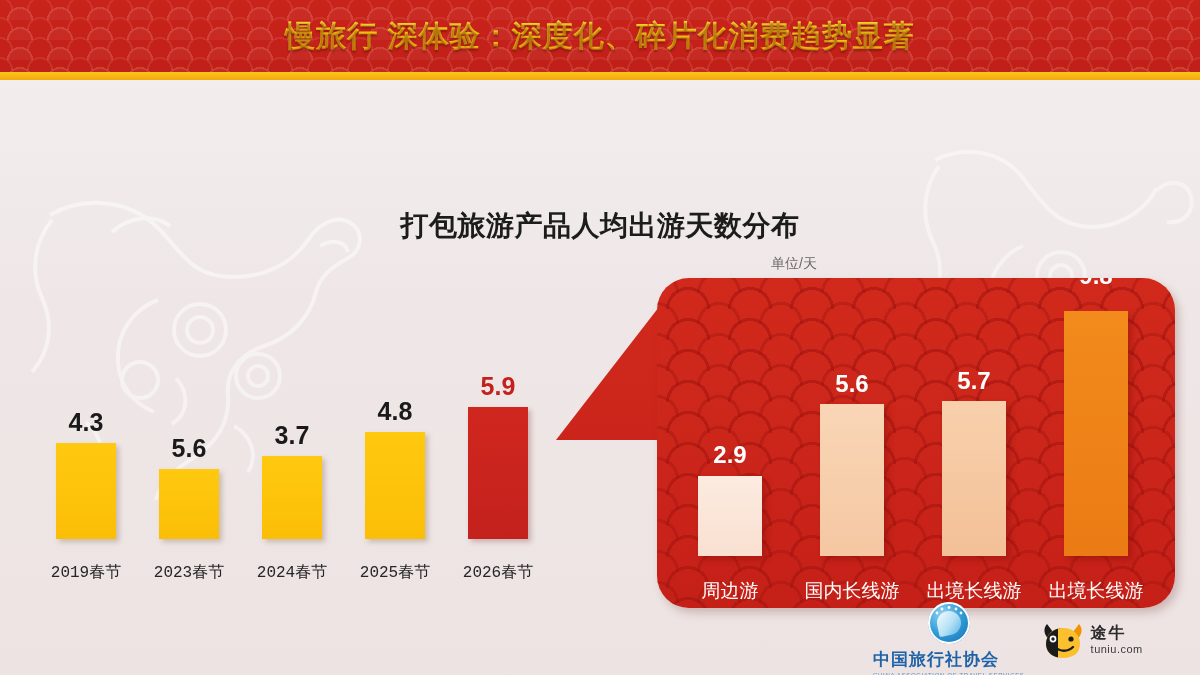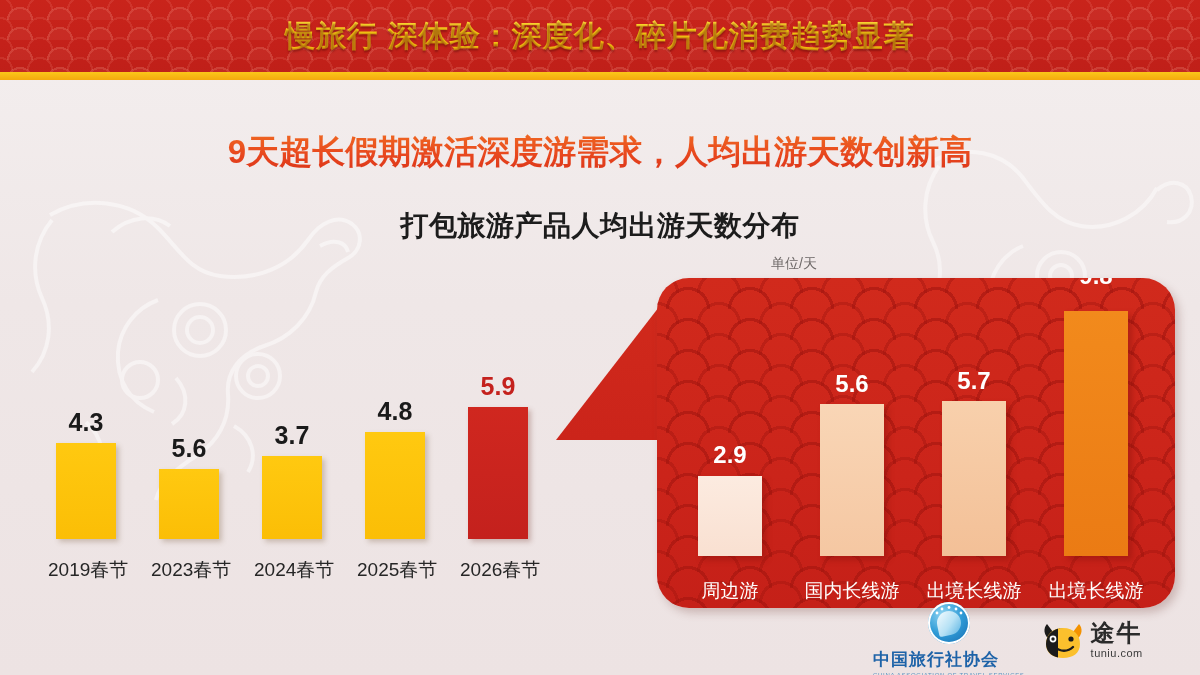--- a/index.html
+++ b/index.html
@@ -56,22 +56,22 @@
   
   #left-chart{position:absolute;left:48px;top:360px;width:560px;height:225px;}
   .lbar-col{position:absolute;bottom:46px;width:76px;}
   .lbar-val{position:absolute;width:100%;text-align:center;
      font-size:25px;font-weight:bold;color:#1A1A1A;}
   .lbar{position:absolute;bottom:0;left:8px;width:60px;
      background:linear-gradient(180deg,#FFC910 0%,#FBBE06 100%);
      box-shadow:3px 3px 5px rgba(120,90,60,.30);}
   .lbar.red{background:linear-gradient(180deg,#D0271F 0%,#C4211D 100%);
      box-shadow:3px 3px 5px rgba(120,60,50,.30);}
-  .lbar-cat{position:absolute;bottom:8px;width:100%;text-align:left;
-     font-size:19px;color:#262626;white-space:nowrap;}
+  .lbar-cat{position:absolute;bottom:8px;width:100%;text-align:center;
+     font-size:16px;color:#262626;white-space:nowrap;font-family:Liberation Mono, monospace;}
   .lbar-val.red{color:#C4211D;}
 
   
   #callout{position:absolute;left:657px;top:278px;width:518px;height:330px;
      border-radius:32px;overflow:hidden;
      background:linear-gradient(180deg,#D12A1C 0%,#CB241A 60%,#C52018 100%);
      box-shadow:4px 5px 9px rgba(120,70,60,.28);}
   #callout-scales{position:absolute;inset:0;
      background-image:
        radial-gradient(circle at 50% 100%, rgba(0,0,0,0) 0 19px, rgba(160,20,14,.55) 19px 22px, rgba(0,0,0,0) 22px);
@@ -106,21 +106,21 @@
      border-radius:50% 50% 50% 10%;
      background:linear-gradient(135deg,#FFFFFF 0%,#BFE6F7 55%,#5EB6E4 100%);
      transform:rotate(-12deg);opacity:.92;}
   #cats-mark .stars{position:absolute;left:0;top:0;width:42px;height:42px;}
   #cats-text{display:flex;flex-direction:column;line-height:1;}
   #cats-cn{font-size:17px;font-weight:bold;color:#1E63A8;letter-spacing:1px;}
   #cats-en{font-size:6px;color:#5E93C0;letter-spacing:.7px;margin-top:4px;}
   #logo-tuniu{display:flex;align-items:center;gap:6px;}
   #tuniu-mark{width:44px;height:40px;position:relative;}
   #tuniu-text{display:flex;flex-direction:column;line-height:1;}
-  #tuniu-cn{font-size:24px;font-weight:bold;color:#2B2B2B;letter-spacing:2px;}
+  #tuniu-cn{font-size:16px;font-weight:bold;color:#2B2B2B;letter-spacing:2px;}
   #tuniu-en{font-size:11px;color:#3A3A3A;letter-spacing:.5px;margin-top:3px;}
 </style>
 </head>
 <body>
 
 <div id="stage">
 
   <svg class="horse" id="horse-a" width="470" height="330" viewBox="0 0 470 330">
     <g fill="none" stroke="#FFFFFF" stroke-width="4" opacity=".85">
       <path d="M60 35 C95 15 140 20 168 48 C190 70 200 92 230 96 C268 101 300 86 318 60
@@ -155,21 +155,20 @@
     </g>
   </svg>
 
   <div id="header">
     <div id="header-scales"></div>
     <div id="header-scales2"></div>
   </div>
   <div id="header-title">慢旅行  深体验：深度化、碎片化消费趋势显著</div>
   <div id="header-rule"></div>
 
-  <div id="headline">9天超长假期激活深度游需求，人均出游天数创新高</div>
   <div id="chart-title">打包旅游产品人均出游天数分布</div>
   <div id="unit-label">单位/天</div>
 
   <div id="left-chart">
 
     <div class="lbar-col" style="left:0px;">
       <div class="lbar-val" style="bottom:102px;">4.3</div>
       <div class="lbar" style="height:96px;"></div>
       <div class="lbar-cat" style="bottom:-44px;">2019春节</div>
     </div>

